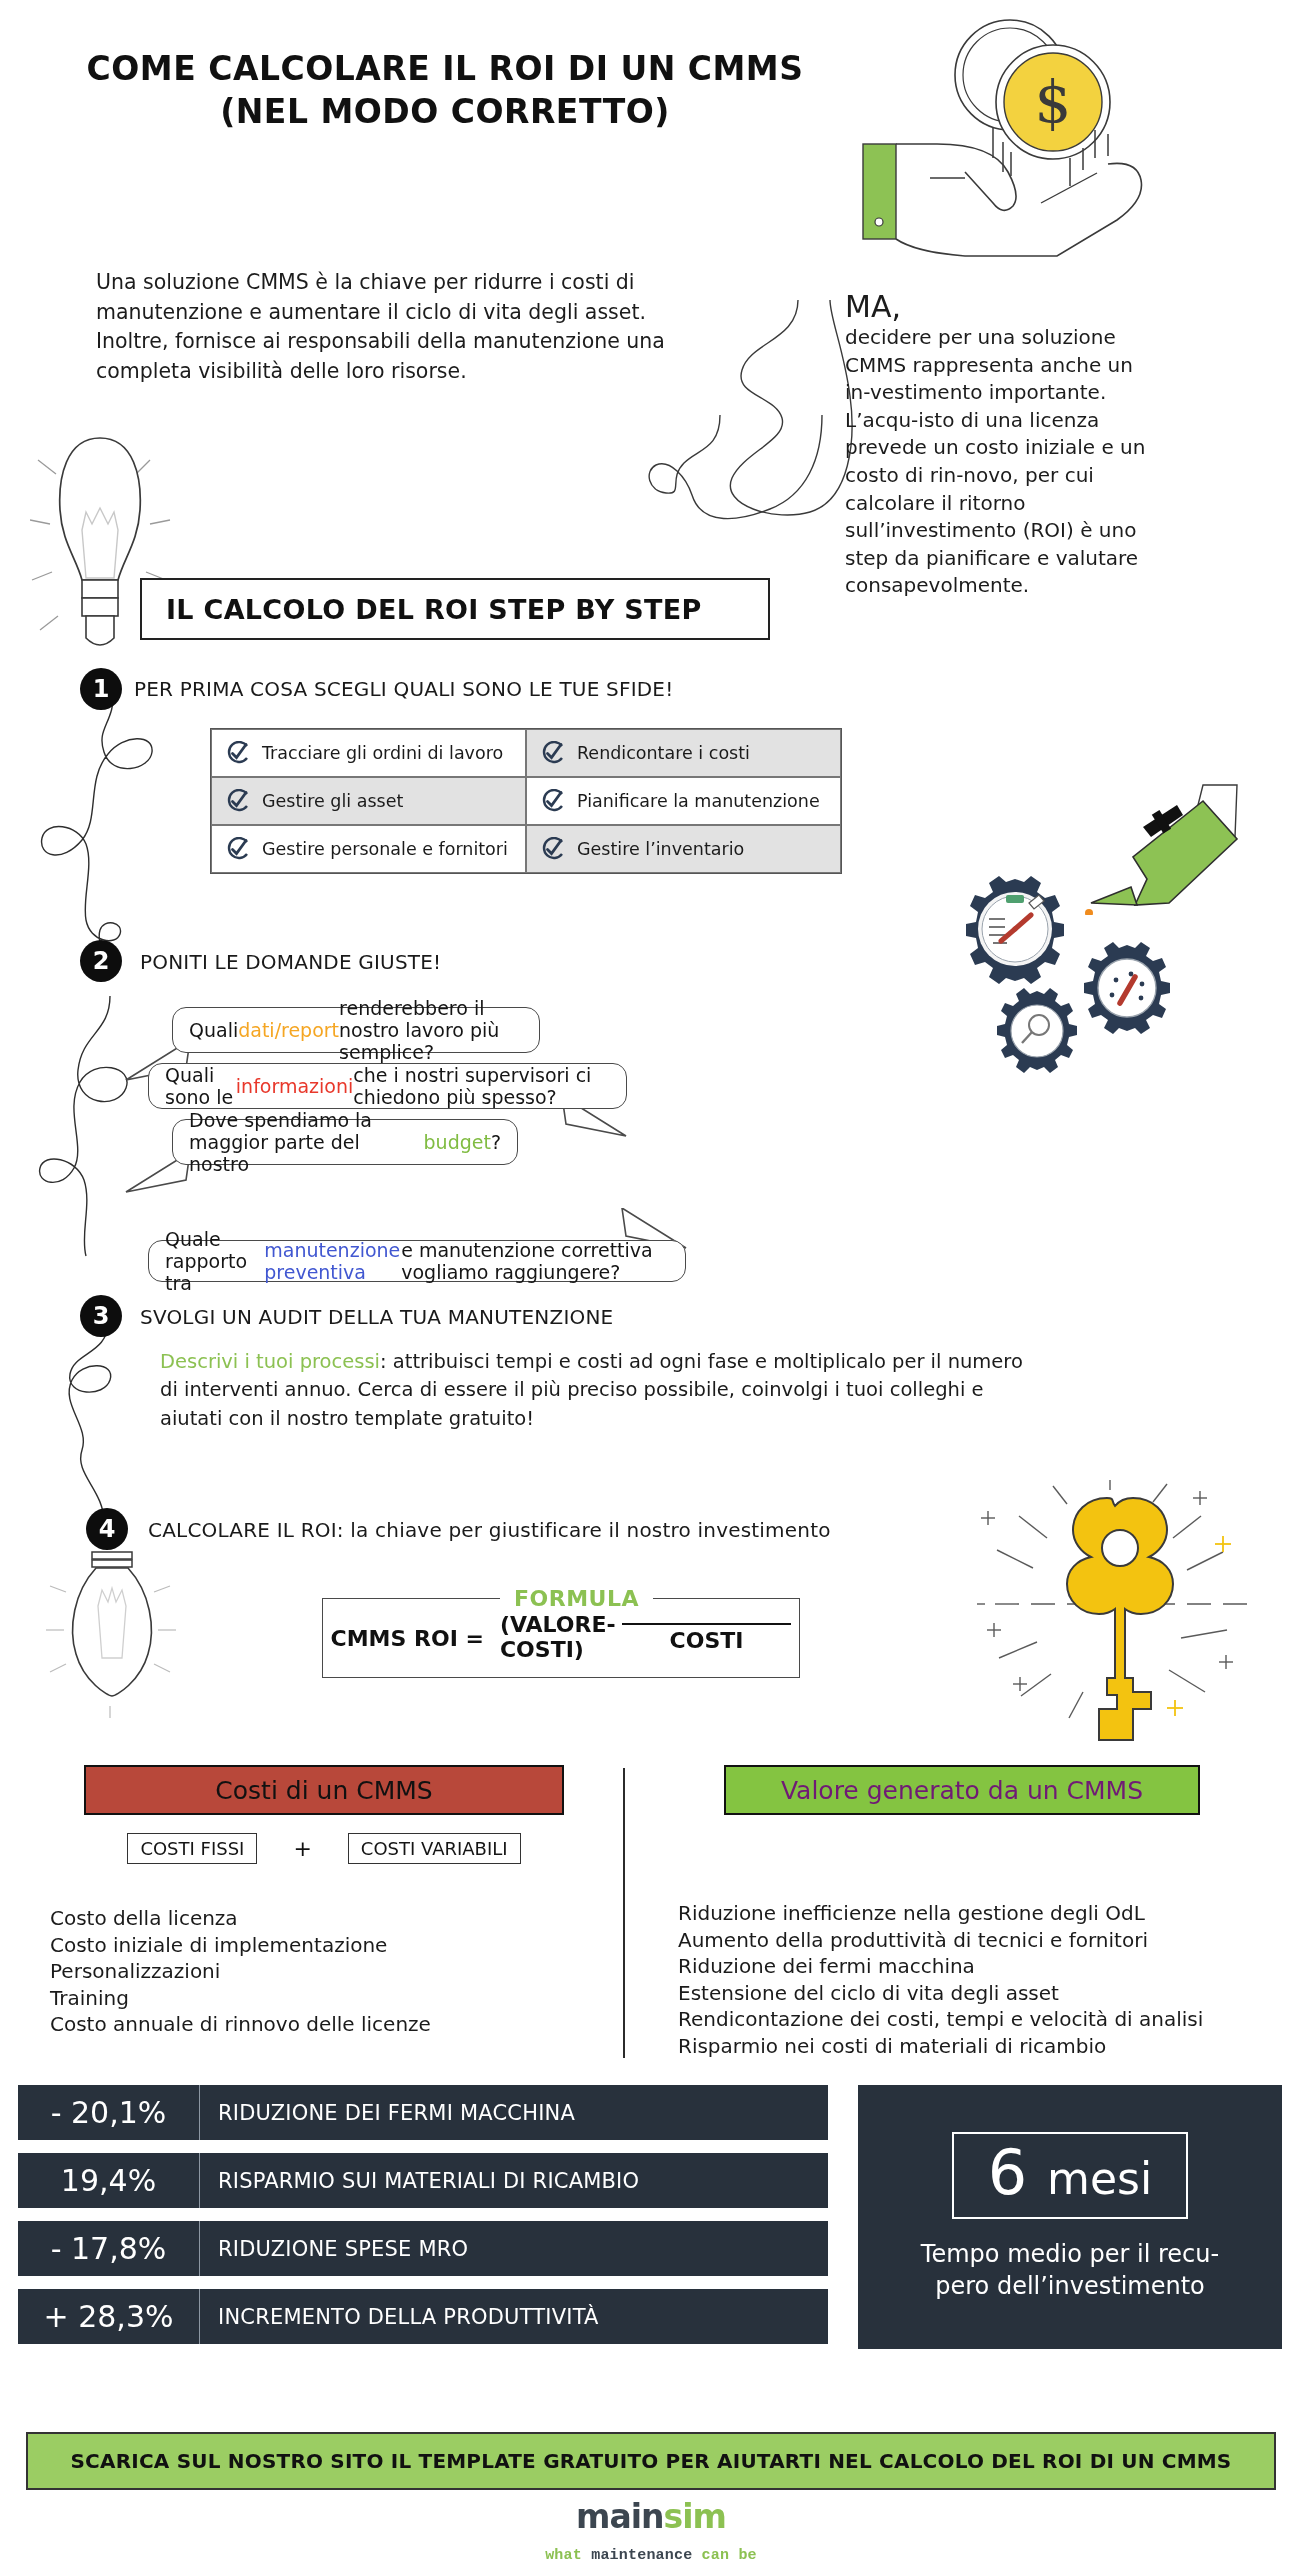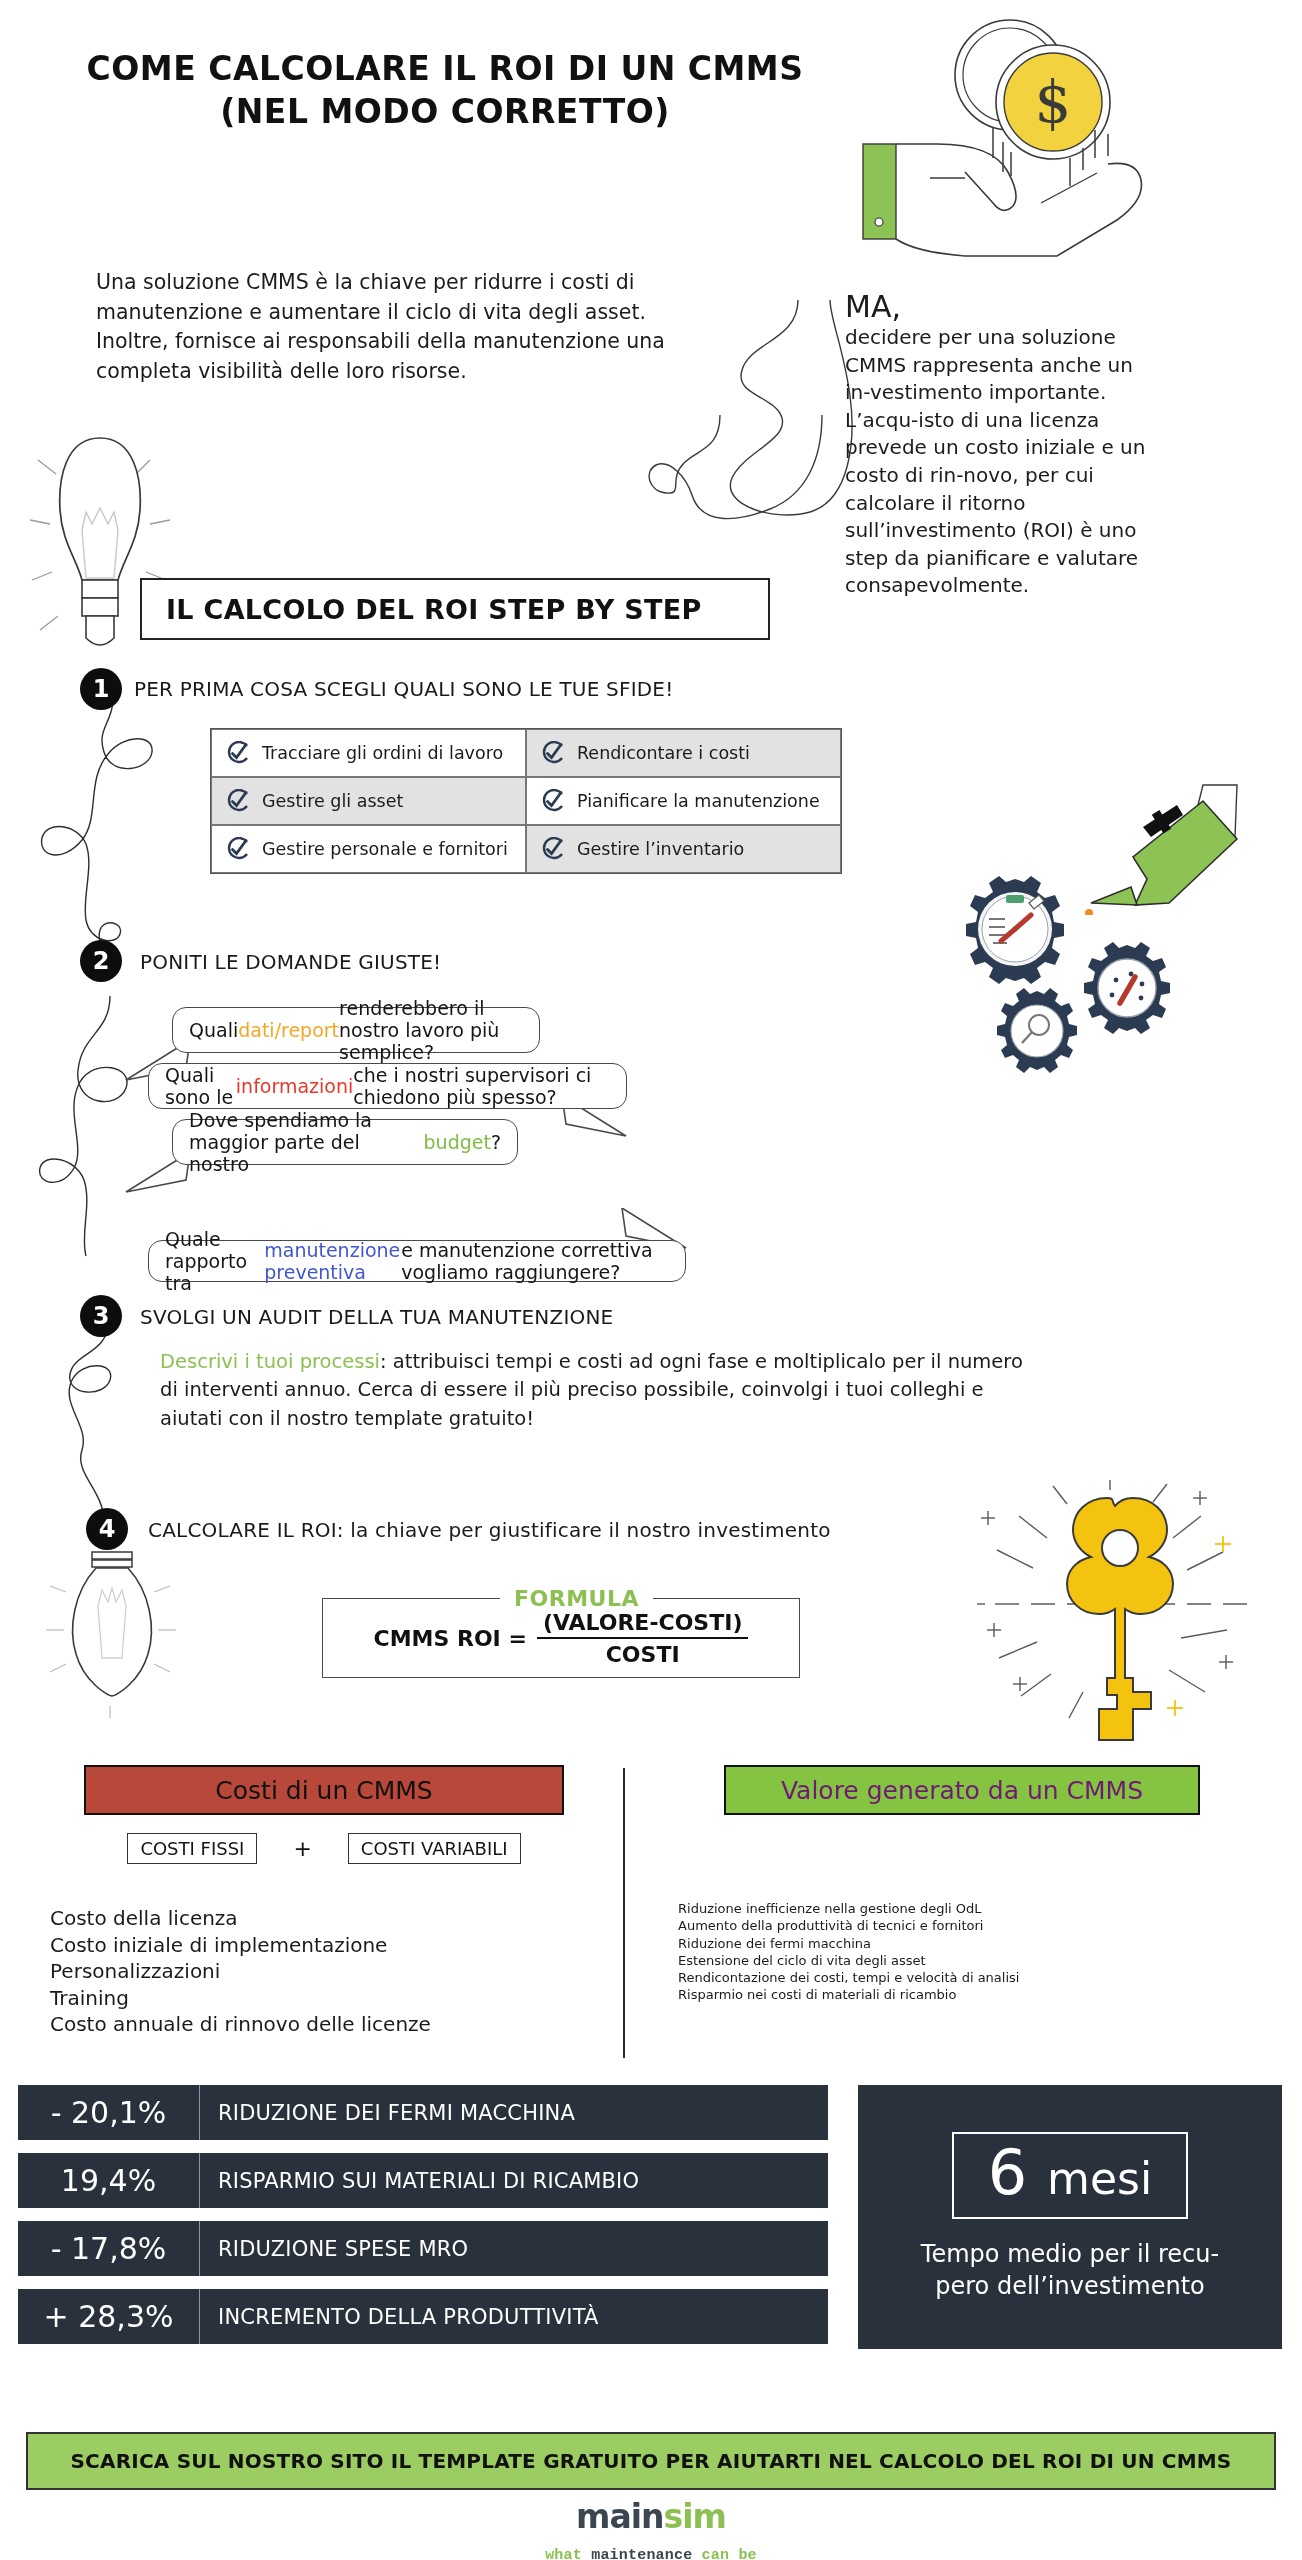--- a/index.html
+++ b/index.html
@@ -111,21 +111,21 @@
     border:1.8px solid #4a4a4a; background:#fff; }
   #formula-label {
     left:500px; top:1586px; background:#fff; padding:0 14px;
     font-family:"DejaVu Sans", sans-serif; font-weight:bold;
     font-size:22px; color:#8cc152; letter-spacing:0.5px; z-index:5; }
   #formula-inner {
     left:322px; top:1598px; width:478px; height:80px;
     display:flex; align-items:center; justify-content:center; gap:10px;
     font-family:"DejaVu Sans", sans-serif; font-weight:bold; color:#111; }
   #formula-inner .lhs { font-size:22px; }
-  #formula-inner .frac { display:flex; flex-direction:column; align-items:center; }
+  #formula-inner .frac { display:flex; flex-direction:row; align-items:center; }
   #formula-inner .num { font-size:22px; padding:0 6px 2px; }
   #formula-inner .den { font-size:22px; padding:3px 6px 0;
     border-top:2.5px solid #111; width:100%; text-align:center; }
   #key-illustration { left:955px; top:1480px; width:340px; height:300px; }
 
   
   #costi-head {
     left:84px; top:1765px; width:480px; height:50px;
     background:#b8483a; border:2px solid #111;
     display:flex; align-items:center; justify-content:center;
@@ -139,21 +139,21 @@
     font-family:"DejaVu Sans", sans-serif; font-size:20px;
     line-height:1.33; color:#1b1b1b; }
   #divider-vertical { left:623px; top:1768px; width:2px; height:290px;
     background:#2b2b2b; }
   #valore-head {
     left:724px; top:1765px; width:476px; height:50px;
     background:#84c441; border:2px solid #111;
     display:flex; align-items:center; justify-content:center;
     font-family:"DejaVu Sans", sans-serif; font-size:25px; color:#701a75; }
   #valore-list { left:678px; top:1900px; width:600px;
-    font-family:"DejaVu Sans", sans-serif; font-size:13px;
+    font-family:"DejaVu Sans", sans-serif; font-size:20px;
     line-height:1.33; color:#1b1b1b; }
 
   
   #stats { left:18px; top:2085px; width:810px; }
   .stat-row { display:flex; background:#28313c; height:55px;
     margin-bottom:13px; align-items:stretch; }
   .stat-val { width:182px; flex:0 0 182px;
     display:flex; align-items:center; justify-content:center;
     color:#fff; font-family:"DejaVu Sans", sans-serif; font-size:30px;
     border-right:1.5px solid #8d97a3; }

